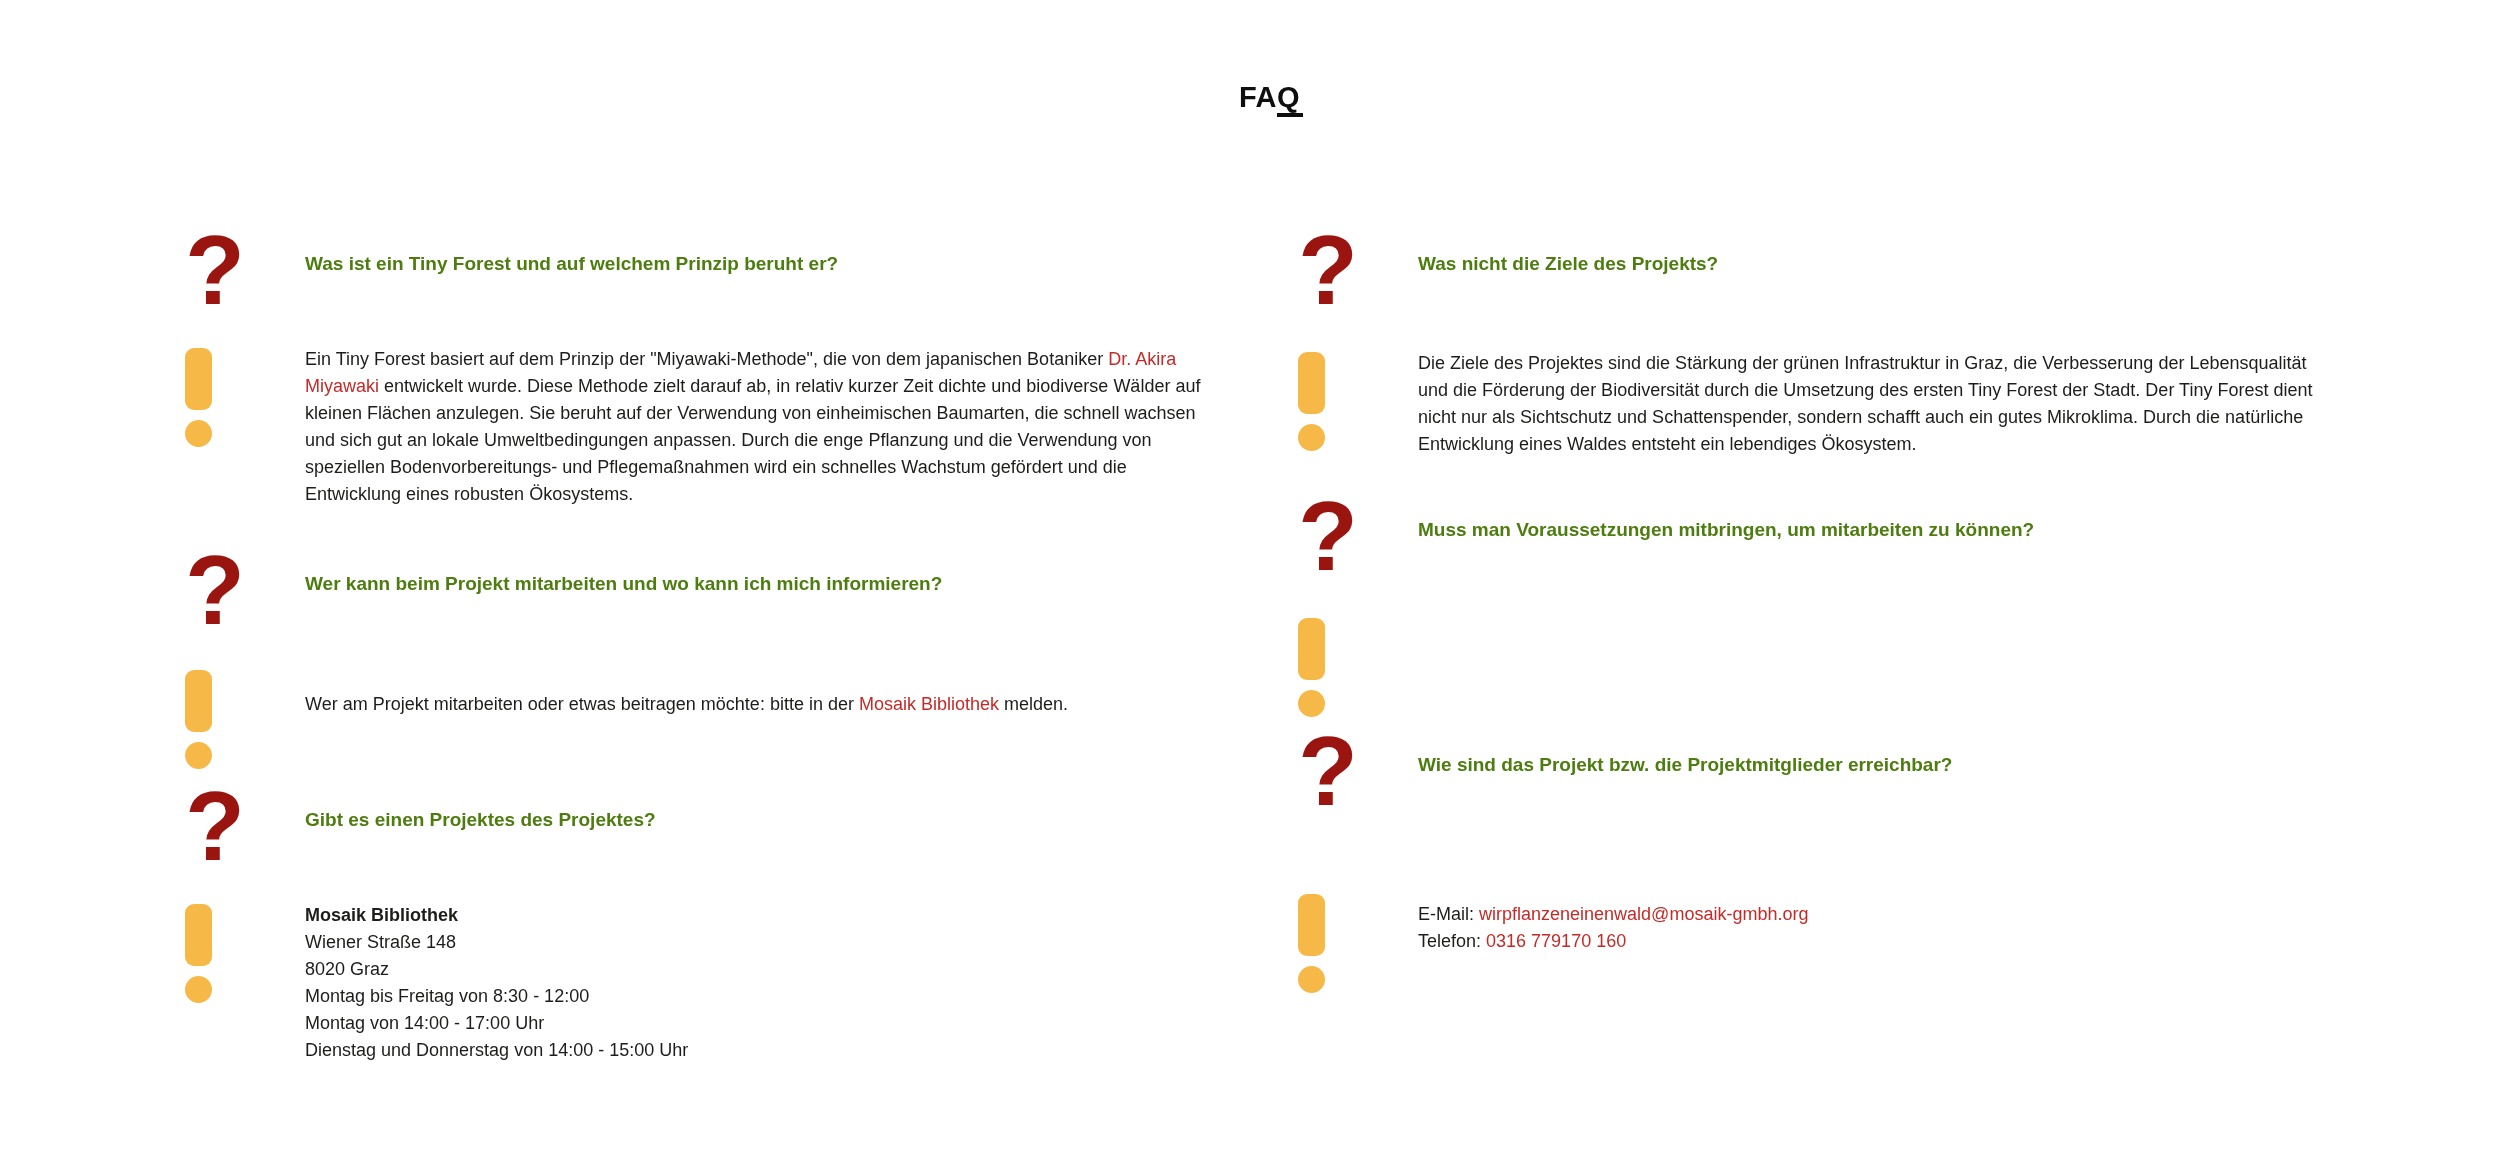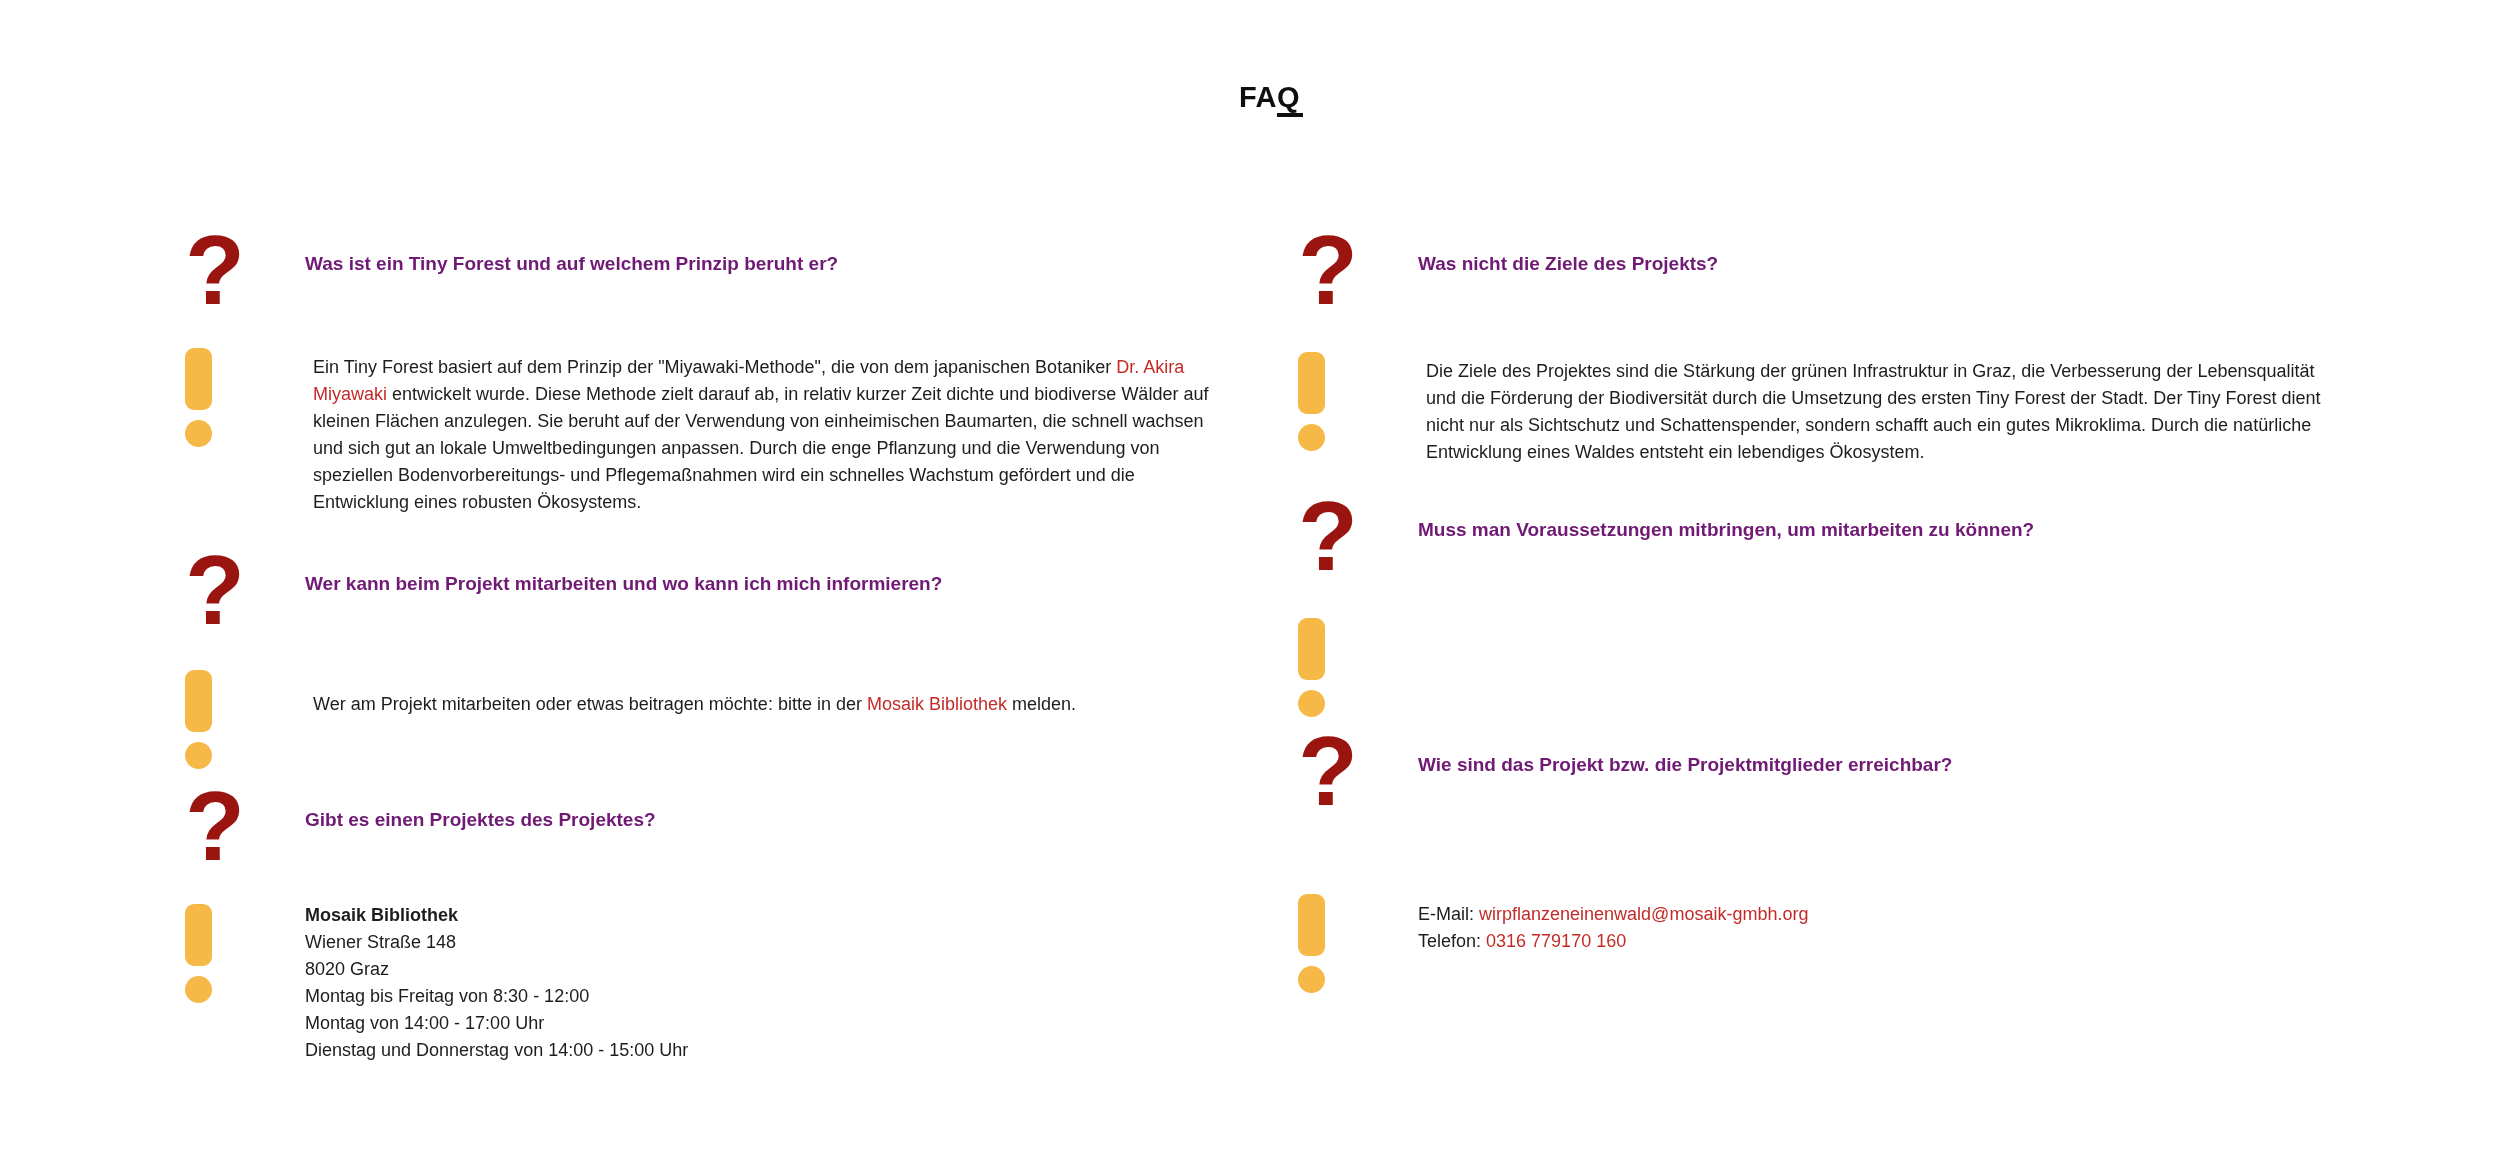--- a/index.html
+++ b/index.html
@@ -60,33 +60,33 @@
     border-radius: 50%;
   }
 
   
   .qtext {
     min-height: 64px;
     display: flex;
     align-items: center;
     font-size: 19px;
     font-weight: 700;
-    color: #701a75;
+    color: #4d7c0f;
   }
   .atext {
     min-height: 72px;
     display: flex;
     align-items: center;
     font-size: 18px;
     line-height: 27px;
     color: #1d1d1b;
   }
   .col-left  .atext .inner { max-width: 912px; }
   .col-right .atext .inner { max-width: 922px; }
-  .para { margin: 8px; }
+  .para { margin: 0; }
   .bold-line { font-weight: 700; }
   a.link {
     color: var(--link-red, #c42b28);
     text-decoration: none;
     cursor: pointer;
   }
 </style>
 </head>
 <body>
 

